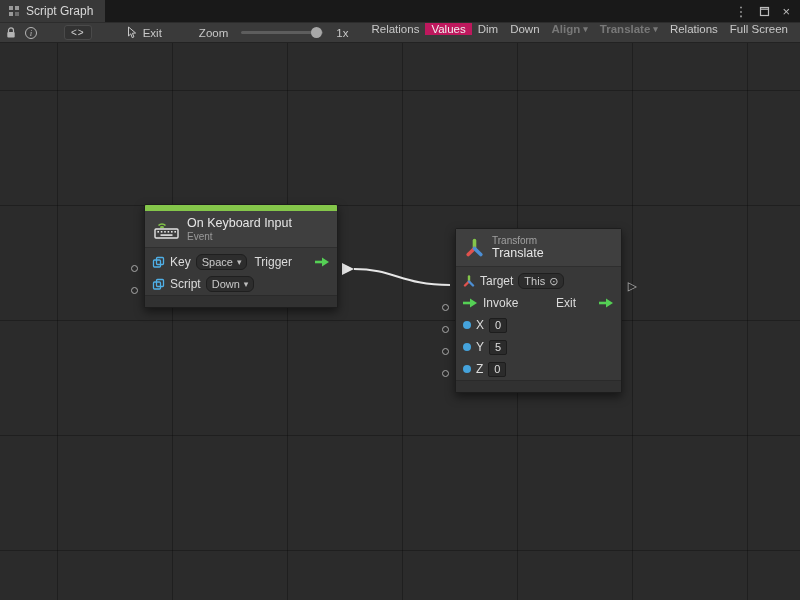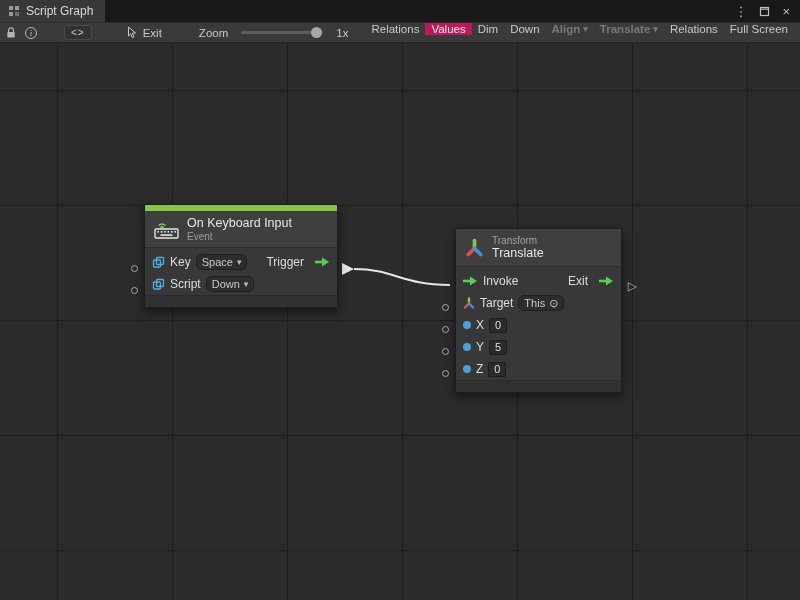--- a/index.html
+++ b/index.html
@@ -71,21 +71,21 @@
     padding:0 7px; position:relative;text-align:center; }
   .node-footer { height:12px; background:#313131; border-top:1px solid #2a2a2a; }
 
   .chip { display:inline-flex; align-items:center; gap:4px; height:16px;
     background:#2d2d2d; border:1px solid #1f1f1f; border-radius:6px;
     padding:0 5px; font-size:11px; color:#c9c9c9; }
   .chip .caret { font-size:9px; color:#bdbdbd; }
   .field { display:inline-flex; align-items:center; min-width:11px; height:15px;
     background:#2b2b2b; border:1px solid #1d1d1d; border-radius:2px;
     padding:0 5px; font-size:11px; color:#dedede; }
-  .row-right { margin-left:auto; display:flex; align-items:center; gap:11px; }
+  .row-right { margin-left:auto; display:flex; align-items:center; gap:23px; }
 
   .port { position:absolute; width:7px; height:7px; border:1px solid #a8a8a8;
     border-radius:50%; background:transparent; }
   .port-tri { position:absolute; right:-16px; color:#b0b0b0; font-size:12px; }
 
   .blue-dot { width:8px; height:8px; border-radius:50%; background:#45A3DC;
     display:inline-block; }
 
   #node-keyboard { left:144px; top:161px; width:194px; }
   #node-translate { left:455px; top:185px; width:167px; }
@@ -228,46 +228,46 @@
           <line x1="9.5" y1="10.5" x2="3.2" y2="16.5" stroke="#E0524D" stroke-width="3.6" stroke-linecap="round"></line>
           <line x1="9.5" y1="10.5" x2="15.8" y2="16.5" stroke="#4C8ED4" stroke-width="3.6" stroke-linecap="round"></line>
         </svg>
         <div>
           <div class="node-category">Transform</div>
           <div class="node-title">Translate</div>
         </div>
       </div>
       <div class="node-body">
         <div class="node-row">
+          <svg width="12" height="12" viewBox="0 0 12 12">
+            <line x1="6" y1="6.5" x2="6" y2="1.5" stroke="#84C64A" stroke-width="2.4" stroke-linecap="round"></line>
+            <line x1="6" y1="6.5" x2="2" y2="10.5" stroke="#E0524D" stroke-width="2.4" stroke-linecap="round"></line>
+            <line x1="6" y1="6.5" x2="10" y2="10.5" stroke="#4C8ED4" stroke-width="2.4" stroke-linecap="round"></line>
+          </svg>
+          <span>Target</span>
+          <span class="chip">
+            <span>This</span>
+            <span style="font-size:11px;">⊙</span>
+          </span>
+        </div>
+        <div class="node-row">
           <svg width="15" height="10" viewBox="0 0 15 10">
             <line x1="0" y1="5" x2="8" y2="5" stroke="#55D055" stroke-width="2.6"></line>
             <polygon points="7,0.5 14,5 7,9.5" fill="#55D055"></polygon>
           </svg>
           <span>Invoke</span>
           <span class="row-right">
             <span>Exit</span>
             <svg width="15" height="10" viewBox="0 0 15 10">
               <line x1="0" y1="5" x2="8" y2="5" stroke="#55D055" stroke-width="2.6"></line>
               <polygon points="7,0.5 14,5 7,9.5" fill="#55D055"></polygon>
             </svg>
           </span>
         </div>
         <div class="node-row">
-          <svg width="12" height="12" viewBox="0 0 12 12">
-            <line x1="6" y1="6.5" x2="6" y2="1.5" stroke="#84C64A" stroke-width="2.4" stroke-linecap="round"></line>
-            <line x1="6" y1="6.5" x2="2" y2="10.5" stroke="#E0524D" stroke-width="2.4" stroke-linecap="round"></line>
-            <line x1="6" y1="6.5" x2="10" y2="10.5" stroke="#4C8ED4" stroke-width="2.4" stroke-linecap="round"></line>
-          </svg>
-          <span>Target</span>
-          <span class="chip">
-            <span>This</span>
-            <span style="font-size:11px;">⊙</span>
-          </span>
-        </div>
-        <div class="node-row">
           <span class="blue-dot"></span>
           <span>X</span>
           <span class="field">0</span>
         </div>
         <div class="node-row">
           <span class="blue-dot"></span>
           <span>Y</span>
           <span class="field">5</span>
         </div>
         <div class="node-row">

